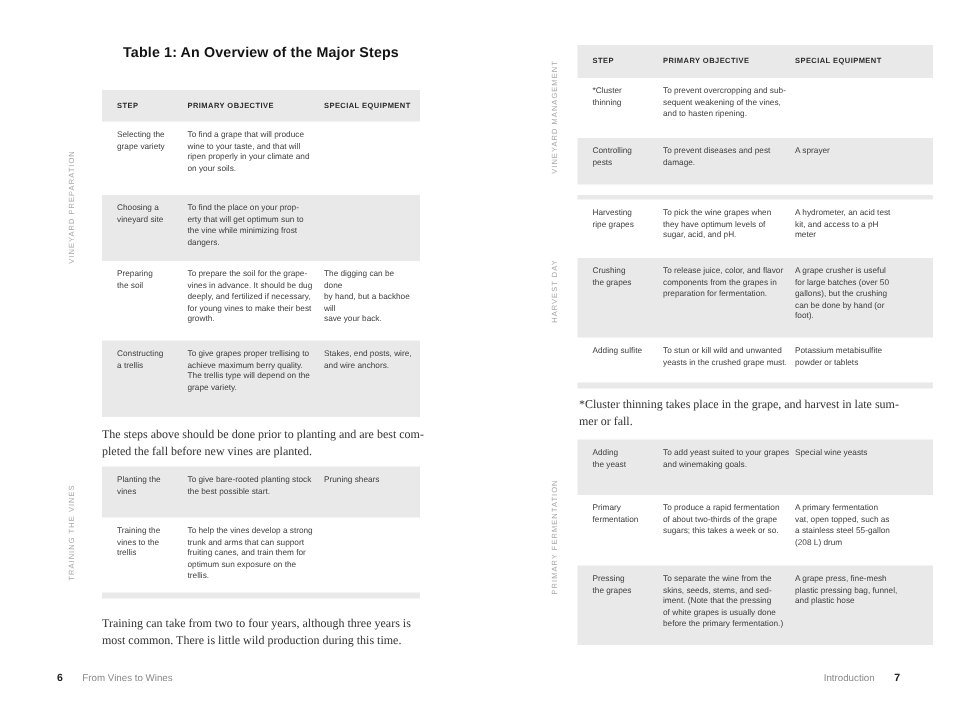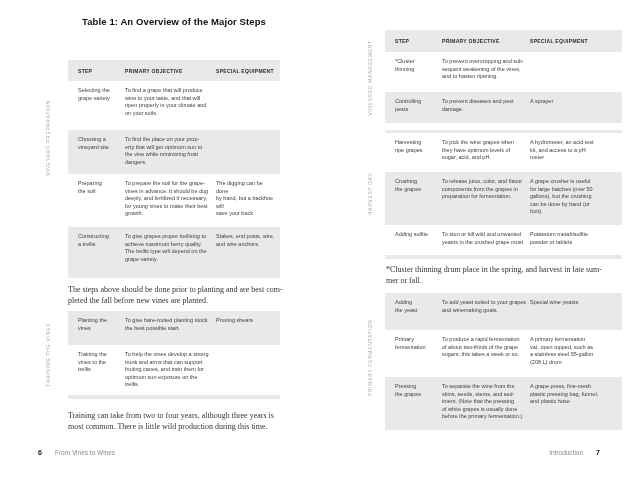--- a/index.html
+++ b/index.html
@@ -2,21 +2,21 @@
 <html><head>
 <meta charset="utf-8">
 <style>
   html,body { margin:0; padding:0; }
   body {
     width:640px; height:480px; position:relative; overflow:hidden;
     background:#ffffff;
     font-family:"Liberation Sans", sans-serif;
   }
   .title {
-    position:absolute; left:68px; top:16px; width:212px;
+    position:absolute; left:68px; top:30px; width:212px;
     text-align:center; font-size:9.5px; font-weight:bold; color:#121212;
     letter-spacing:0.1px;
   }
   .tbl { position:absolute; }
   .row { display:flex; box-sizing:border-box; }
   .row.gray { background:#e9e9e9; }
   .band { background:#e9e9e9; width:100%; }
   .cell {
     box-sizing:border-box; white-space:pre-line;
     font-size:5.5px; line-height:7.6px; color:#3e3e3e;
@@ -190,21 +190,21 @@
   <div class="row" style="height:30px;">
     <div class="cell c-step">Adding sulfite</div>
     <div class="cell c-obj">To stun or kill wild and unwanted
 yeasts in the crushed grape must.</div>
     <div class="cell c-eq">Potassium metabisulfite
 powder or tablets</div>
   </div>
   <div class="band" style="height:4px;"></div>
 </div>
 
-<div class="serif" style="left:386px; top:265px; width:240px;">*Cluster thinning drum place in the spring, and harvest in late sum-
+<div class="serif" style="left:386px; top:265px; width:240px;">*Cluster thinning takes place in the grape, and harvest in late sum-
 mer or fall.</div>
 
 <div class="tbl t-right" style="left:385px; top:293px; width:237px;">
   <div class="row gray" style="height:37px;">
     <div class="cell c-step">Adding
 the yeast</div>
     <div class="cell c-obj">To add yeast suited to your grapes
 and winemaking goals.</div>
     <div class="cell c-eq">Special wine yeasts</div>
   </div>

